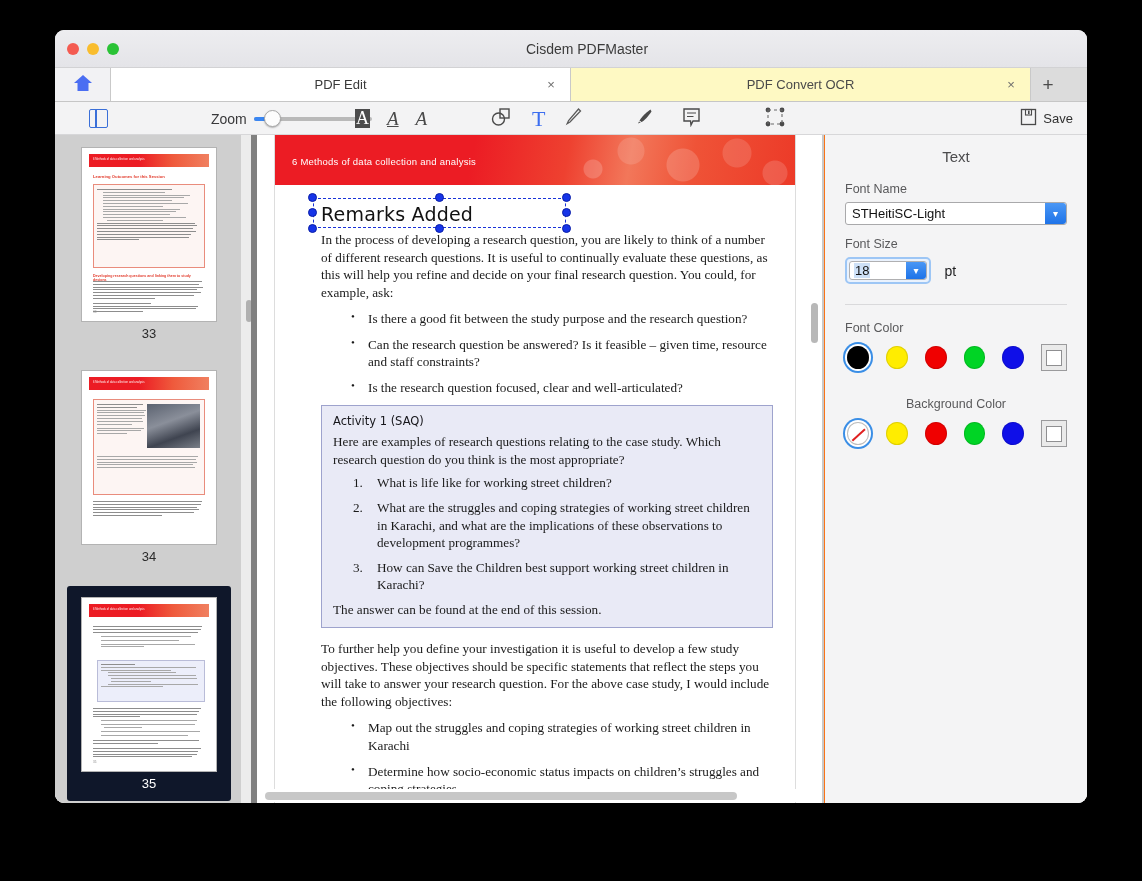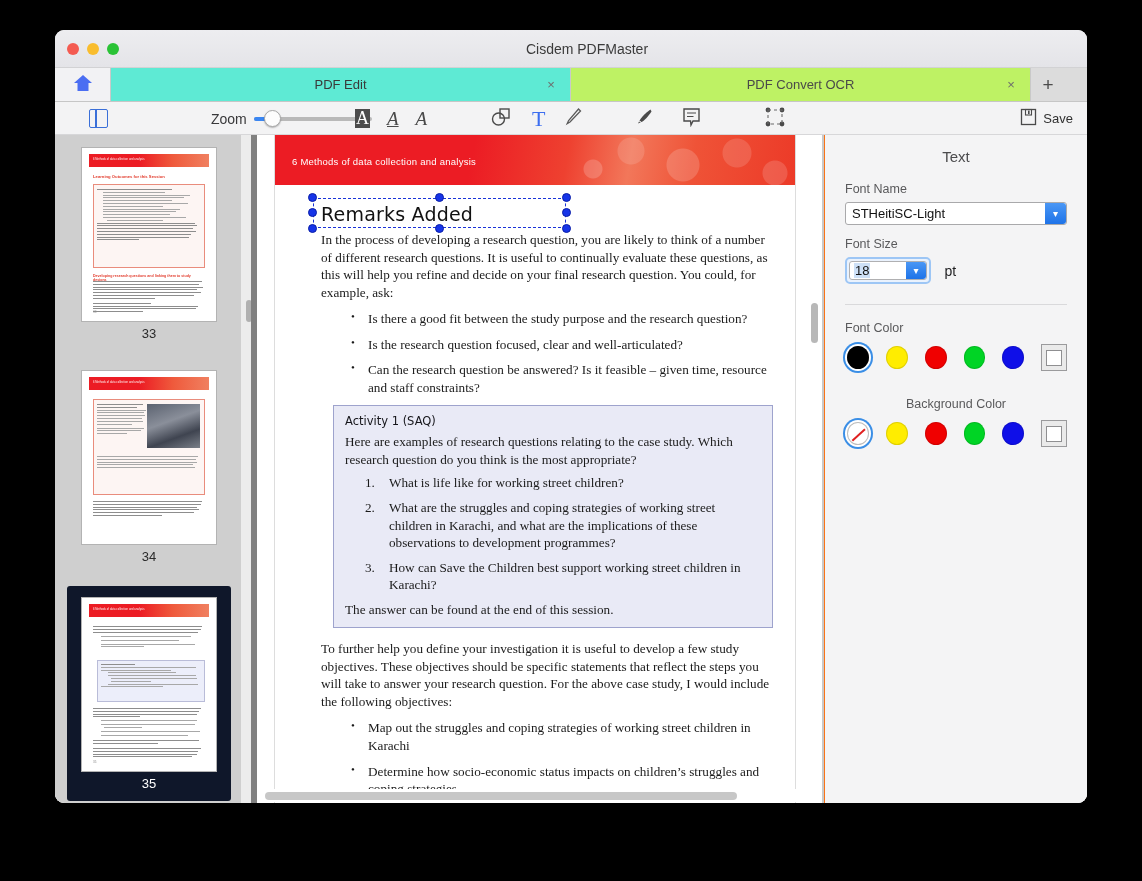--- a/index.html
+++ b/index.html
@@ -50,22 +50,22 @@
     width: 56px; background: #f2f2f4;
     display: flex; align-items: center; justify-content: center;
     border-right: 1px solid #c9c9c9;
   }
   .tab {
     position: relative;
     display: flex; align-items: center; justify-content: center;
     font-size: 13px; color: #3a3a3a;
     border-right: 1px solid #c9c9c9;
   }
-  .tab.active { background: #5eead4; }
-  .tab.inactive { background: #bef264; color: #4a4a4a; }
+  .tab.active { background: #ffffff; }
+  .tab.inactive { background: #fef9c3; color: #4a4a4a; }
   #tab-edit   { width: 460px; }
   #tab-ocr    { width: 460px; }
   .tab-close {
     position: absolute; right: 12px; top: 50%; transform: translateY(-50%);
     font-size: 13px; color: #6d6d6d; line-height: 1;
     width: 14px; height: 14px; text-align: center;
   }
   #add-tab {
     width: 34px; background: #dcdcdc;
     display: flex; align-items: center; justify-content: center;
@@ -204,21 +204,21 @@
   #sel-box .h {
     position: absolute; width: 9px; height: 9px; border-radius: 50%;
     background: #1634e8; border: 1px solid #0b1fa8;
   }
   .para { font-size: 13.2px; line-height: 1.33; margin: 0 0 9px 0; text-align: left; }
   ul.bul { list-style: none; margin: 0 0 9px 0; padding: 0 0 0 30px; }
   ul.bul li { font-size: 13.2px; line-height: 1.33; margin-bottom: 8px; position: relative; padding-left: 17px; }
   ul.bul li::before { content: "•"; position: absolute; left: 0; top: -1px; font-size: 11px; }
   #activity {
     border: 1px solid #9ea3cd; background: #e9eaf6;
-    padding: 8px 11px 9px 11px; margin: 2px 0 12px 12px;
+    padding: 8px 11px 9px 11px; margin: 2px 0 12px 0;
   }
   #activity-title {
     font-family: "DejaVu Sans", sans-serif; font-size: 11.5px; color: #15151a;
     margin-bottom: 5px;
   }
   #activity p { font-size: 13.2px; line-height: 1.33; margin: 0 0 6px 0; }
   ol.num { list-style: none; margin: 0 0 4px 0; padding: 0 0 0 20px; counter-reset: q; }
   ol.num li {
     font-size: 13.2px; line-height: 1.33; margin-bottom: 7px;
     position: relative; padding-left: 24px; counter-increment: q;
@@ -583,22 +583,22 @@
             <div id="banner-text">6 Methods of data collection and analysis</div>
           </div>
 
           <div id="doc-content">
             <h1 id="doc-heading">Remarks Added</h1>
 
             <p class="para">In the process of developing a research question, you are likely to think of a number of different research questions. It is useful to continually evaluate these questions, as this will help you refine and decide on your final research question. You could, for example, ask:</p>
 
             <ul class="bul">
               <li>Is there a good fit between the study purpose and the research question?</li>
+              <li>Can the research question be answered? Is it feasible – given time, resource and staff constraints?</li>
               <li>Is the research question focused, clear and well-articulated?</li>
-              <li>Can the research question be answered? Is it feasible – given time, resource and staff constraints?</li>
             </ul>
 
             <div id="activity">
               <div id="activity-title">Activity  1  (SAQ)</div>
               <p>Here are examples of research questions relating to the case study. Which research question do you think is the most appropriate?</p>
               <ol class="num">
                 <li>What is life like for working street children?</li>
                 <li>What are the struggles and coping strategies of working street children in Karachi, and what are the implications of these observations to development programmes?</li>
                 <li>How can Save the Children best support working street children in Karachi?</li>
               </ol>

